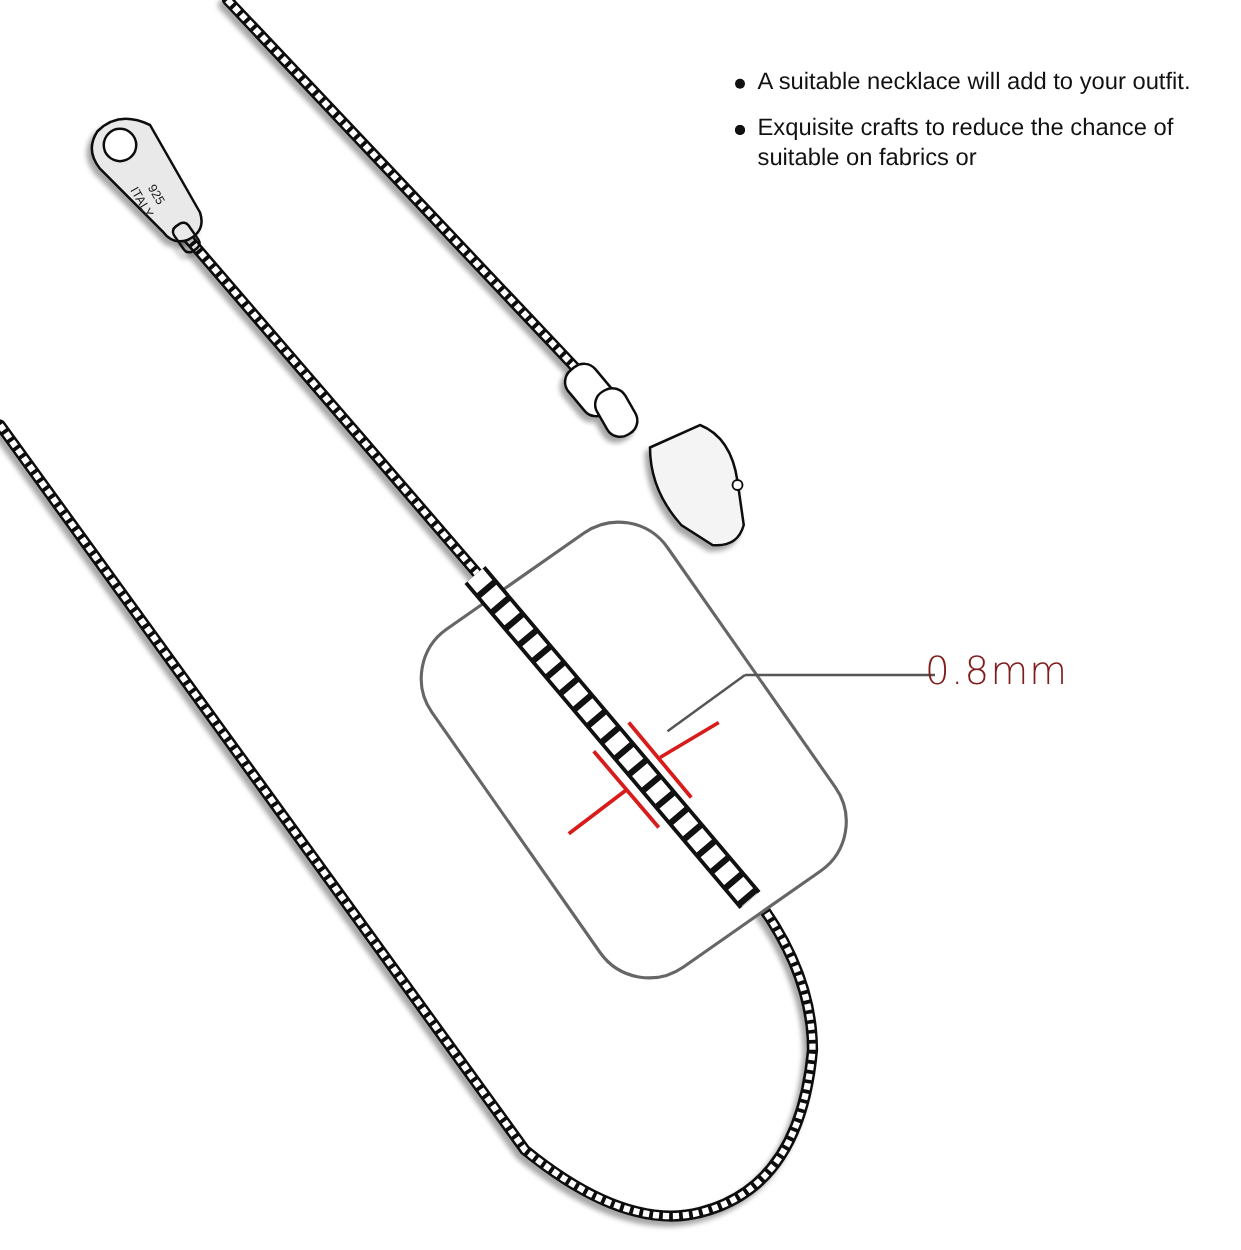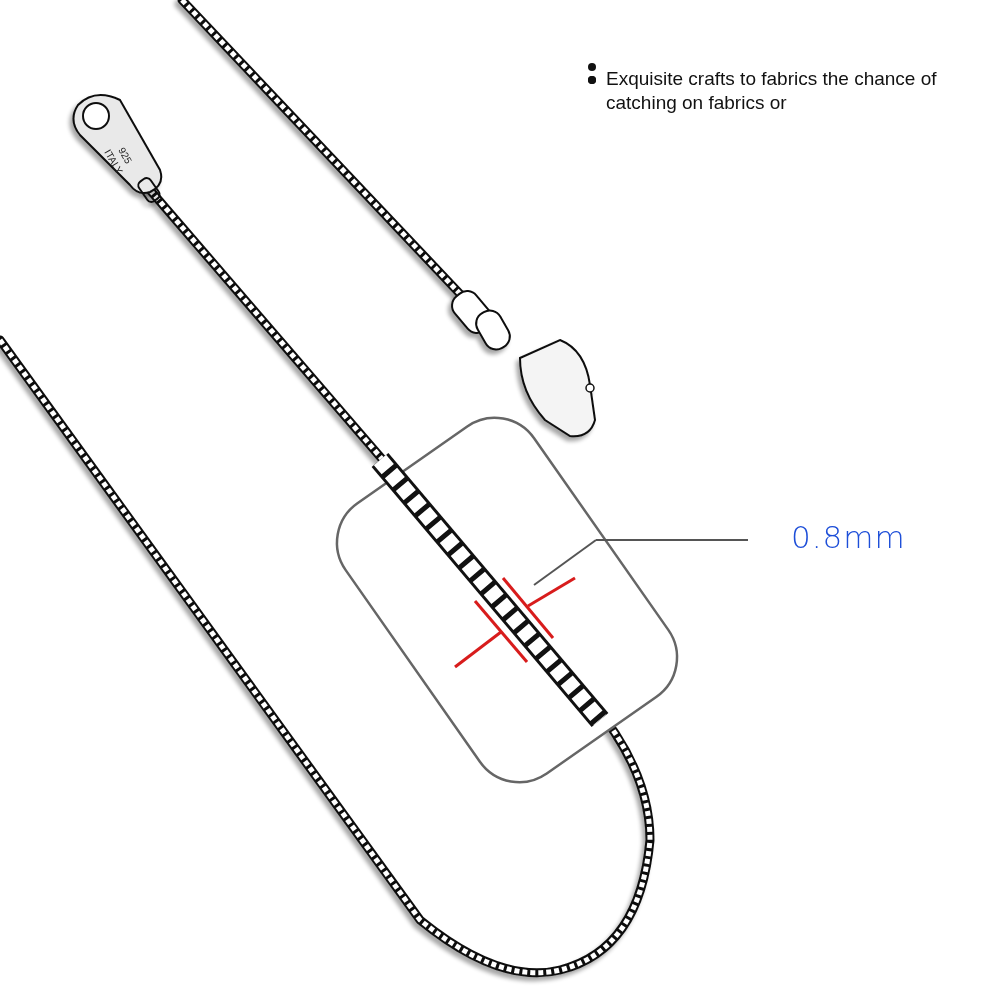--- a/index.html
+++ b/index.html
@@ -1,21 +1,21 @@
 <!DOCTYPE html>
 <html><head>
   <meta charset="utf-8">
   <style>
     html, body { margin: 0; padding: 0; background: #ffffff; }
     body { width: 993px; height: 1000px; position: relative; overflow: hidden; font-family: "Liberation Sans", sans-serif; }
     .canvas { position: absolute; left: 0; top: 0; width: 993px; height: 1000px; }
     .features { position: absolute; left: 586px; top: 54px; width: 400px; margin: 0; padding: 0; list-style: none; color: #111; font-size: 19px; line-height: 24px; }
     .features li { position: relative; padding-left: 20px; margin-bottom: 13px; }
     .features li .bullet { position: absolute; left: 2px; top: 9px; width: 8px; height: 8px; border-radius: 50%; background: #111; }
-    .measure-label { position: absolute; left: 791px; top: 519px; font-family: "DejaVu Sans", sans-serif; font-size: 31px; letter-spacing: 1px; color: #1d4ed8; font-weight: 300; }
+    .measure-label { position: absolute; left: 740px; top: 519px; font-family: "DejaVu Sans", sans-serif; font-size: 31px; letter-spacing: 1px; color: #7f1d1d; font-weight: 300; }
   </style>
 </head>
 <body>
 
 <div class="canvas">
   <svg width="993" height="1000" viewBox="0 0 993 1000" xmlns="http://www.w3.org/2000/svg">
     <defs>
       <pattern id="links" patternUnits="userSpaceOnUse" width="9" height="9">
         <rect x="0" y="0" width="9" height="9" fill="#ffffff"></rect>
         <rect x="1" y="1" width="6" height="6" fill="#f2f2f2" stroke="#111" stroke-width="1.3"></rect>
@@ -69,19 +69,19 @@
       <line x1="534" y1="585" x2="596" y2="540" stroke="#555" stroke-width="2"></line>
       <line x1="596" y1="540" x2="748" y2="540" stroke="#555" stroke-width="2"></line>
       <line x1="503" y1="578" x2="553" y2="638" stroke="#d81c1c" stroke-width="3"></line>
       <line x1="475" y1="601" x2="527" y2="662" stroke="#d81c1c" stroke-width="3"></line>
       <line x1="528" y1="606" x2="575" y2="578" stroke="#d81c1c" stroke-width="3"></line>
       <line x1="455" y1="667" x2="501" y2="632" stroke="#d81c1c" stroke-width="3"></line>
     </g>
   </svg>
 
   <ul class="features">
+    <li><span class="bullet"></span><span>A suitable necklace will add to your outfit.</span></li>
     <li><span class="bullet"></span></li>
-    <li><span class="bullet"></span></li>
-    <li><span class="bullet"></span><span>Exquisite crafts to fabrics the chance of catching on fabrics or</span></li>
+    <li><span class="bullet"></span><span>Exquisite crafts to reduce the chance of suitable on fabrics or</span></li>
   </ul>
 
   <div class="measure-label">0.8mm</div>
 </div>
 
 </body></html>

